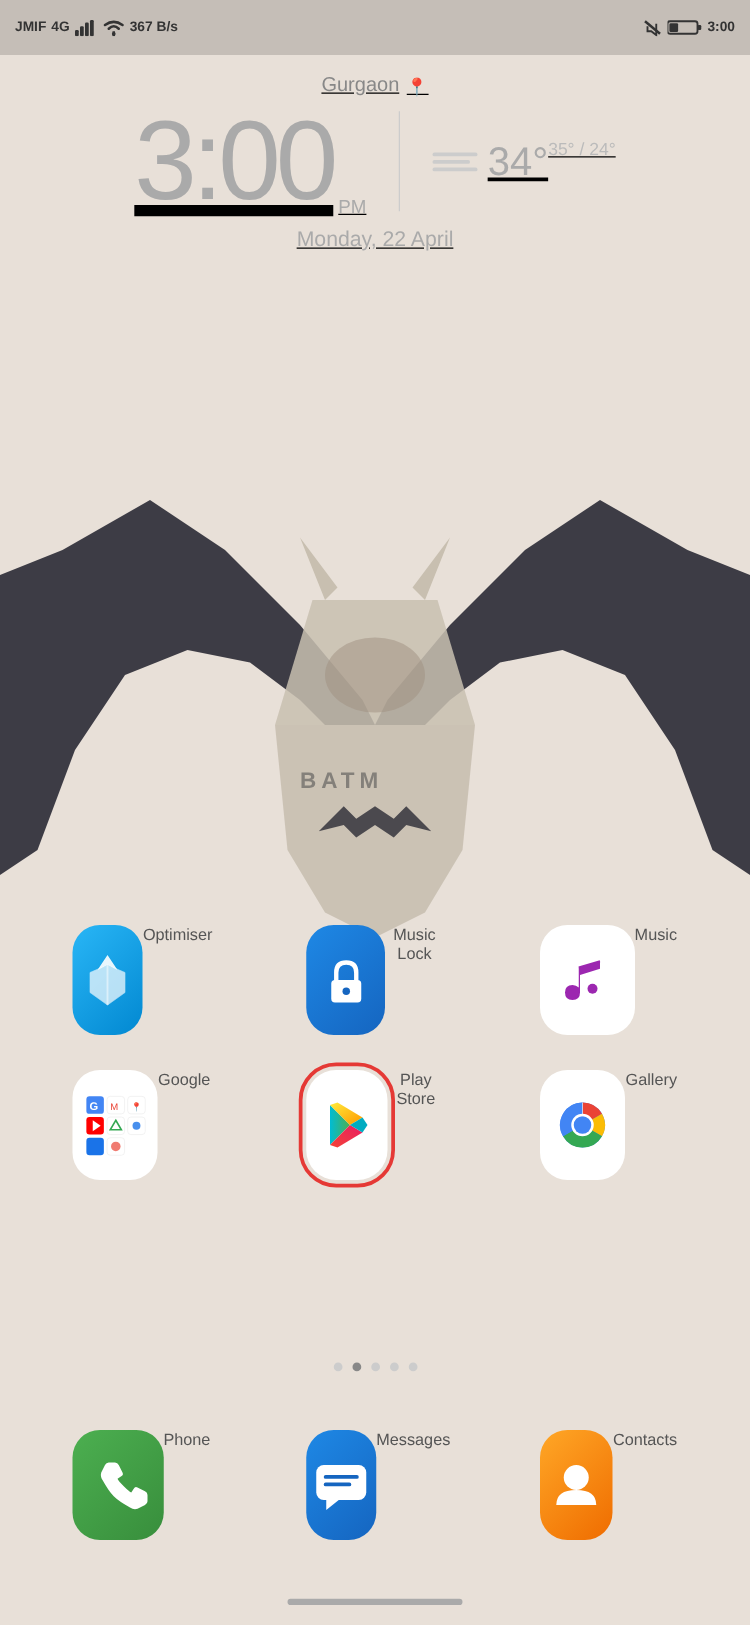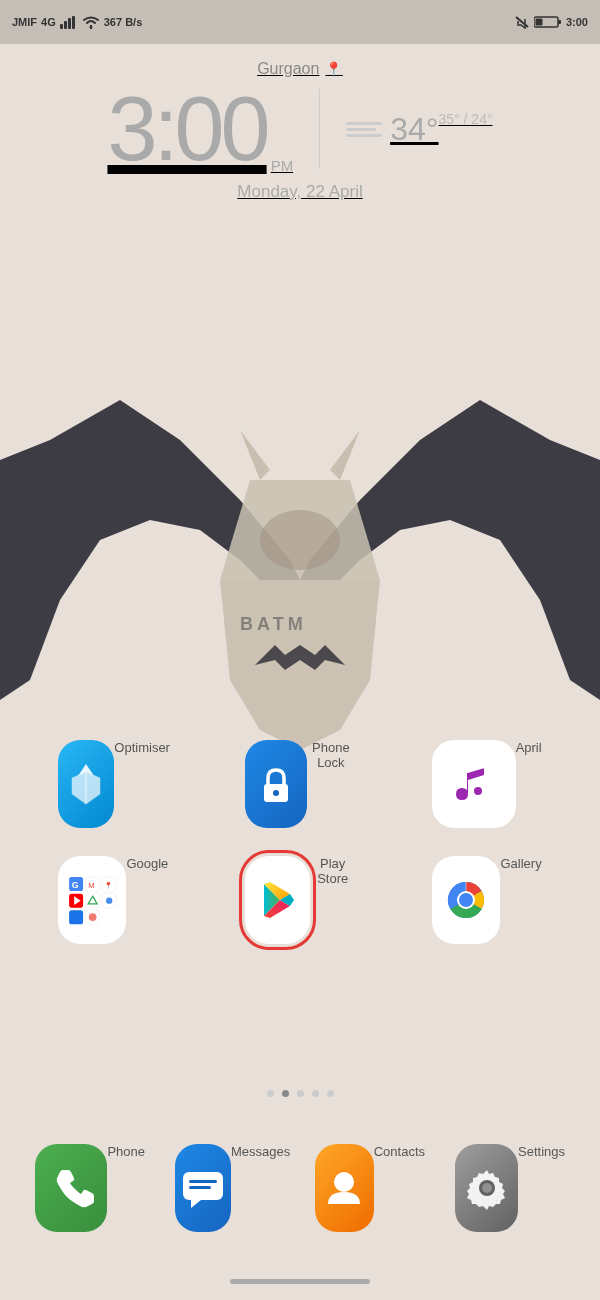--- a/index.html
+++ b/index.html
@@ -351,34 +351,34 @@
     </div>
 
     <div class="app-item">
       <div class="app-icon icon-screenlock">
         <svg viewBox="0 0 56 56" xmlns="http://www.w3.org/2000/svg">
           <rect x="16" y="28" width="24" height="18" rx="3" fill="white"></rect>
           <path d="M20,28 L20,22 Q20,14 28,14 Q36,14 36,22 L36,28" stroke="white" stroke-width="3.5" fill="none" stroke-linecap="round"></path>
           <circle cx="28" cy="37" r="3" fill="#1565c0"></circle>
         </svg>
       </div>
-      <span class="app-label">Phone Lock</span>
+      <span class="app-label">Music Lock</span>
     </div>
 
     <div class="app-item">
       <div class="app-icon icon-music">
         <svg viewBox="0 0 56 56" xmlns="http://www.w3.org/2000/svg">
           <circle cx="28" cy="28" r="26" fill="white"></circle>
           <path d="M22,38 Q22,44 16,44 Q10,44 10,38 Q10,32 16,32 Q19,32 21,34 L21,18 L38,13 L38,19 L22,24 Z" fill="#9c27b0"></path>
           <circle cx="16" cy="38" r="5" fill="#9c27b0"></circle>
           <circle cx="32" cy="35" r="4" fill="#9c27b0"></circle>
           <path d="M21,18 L38,13" stroke="#9c27b0" stroke-width="1.5"></path>
         </svg>
       </div>
-      <span class="app-label">April</span>
+      <span class="app-label">Music</span>
     </div>
 
 
   </div>
 
   <div class="app-row">
 
     <div class="app-item">
       <div class="app-icon icon-google">
         <svg viewBox="0 0 88 88" width="88" height="88" xmlns="http://www.w3.org/2000/svg">
@@ -506,27 +506,16 @@
   <div class="app-item">
     <div class="app-icon icon-contacts">
       <svg viewBox="0 0 56 56" xmlns="http://www.w3.org/2000/svg">
         <circle cx="28" cy="22" r="10" fill="white"></circle>
         <path d="M12,44 Q12,32 28,32 Q44,32 44,44" fill="white"></path>
       </svg>
     </div>
     <span class="app-label">Contacts</span>
   </div>
 
-  <div class="app-item">
-    <div class="app-icon icon-settings">
-      <svg viewBox="0 0 56 56" xmlns="http://www.w3.org/2000/svg">
-
-        <path d="M28,10 L30,14 L34,13 L36,17 L40,18 L40,22 L44,24 L43,28 L46,31 L44,34 L46,38 L42,40 L41,44 L37,44 L34,47 L30,46 L28,50 L24,46 L20,47 L17,44 L13,44 L12,40 L8,38 L10,34 L8,31 L11,28 L10,24 L14,22 L14,18 L18,17 L20,13 L24,14 Z" fill="white" opacity="0.9"></path>
-        <circle cx="28" cy="28" r="8" fill="#616161"></circle>
-        <circle cx="28" cy="28" r="5" fill="white" opacity="0.3"></circle>
-      </svg>
-    </div>
-    <span class="app-label">Settings</span>
-  </div>
 
 </div>
 
 <div class="home-indicator"></div>
 
 </body></html>

